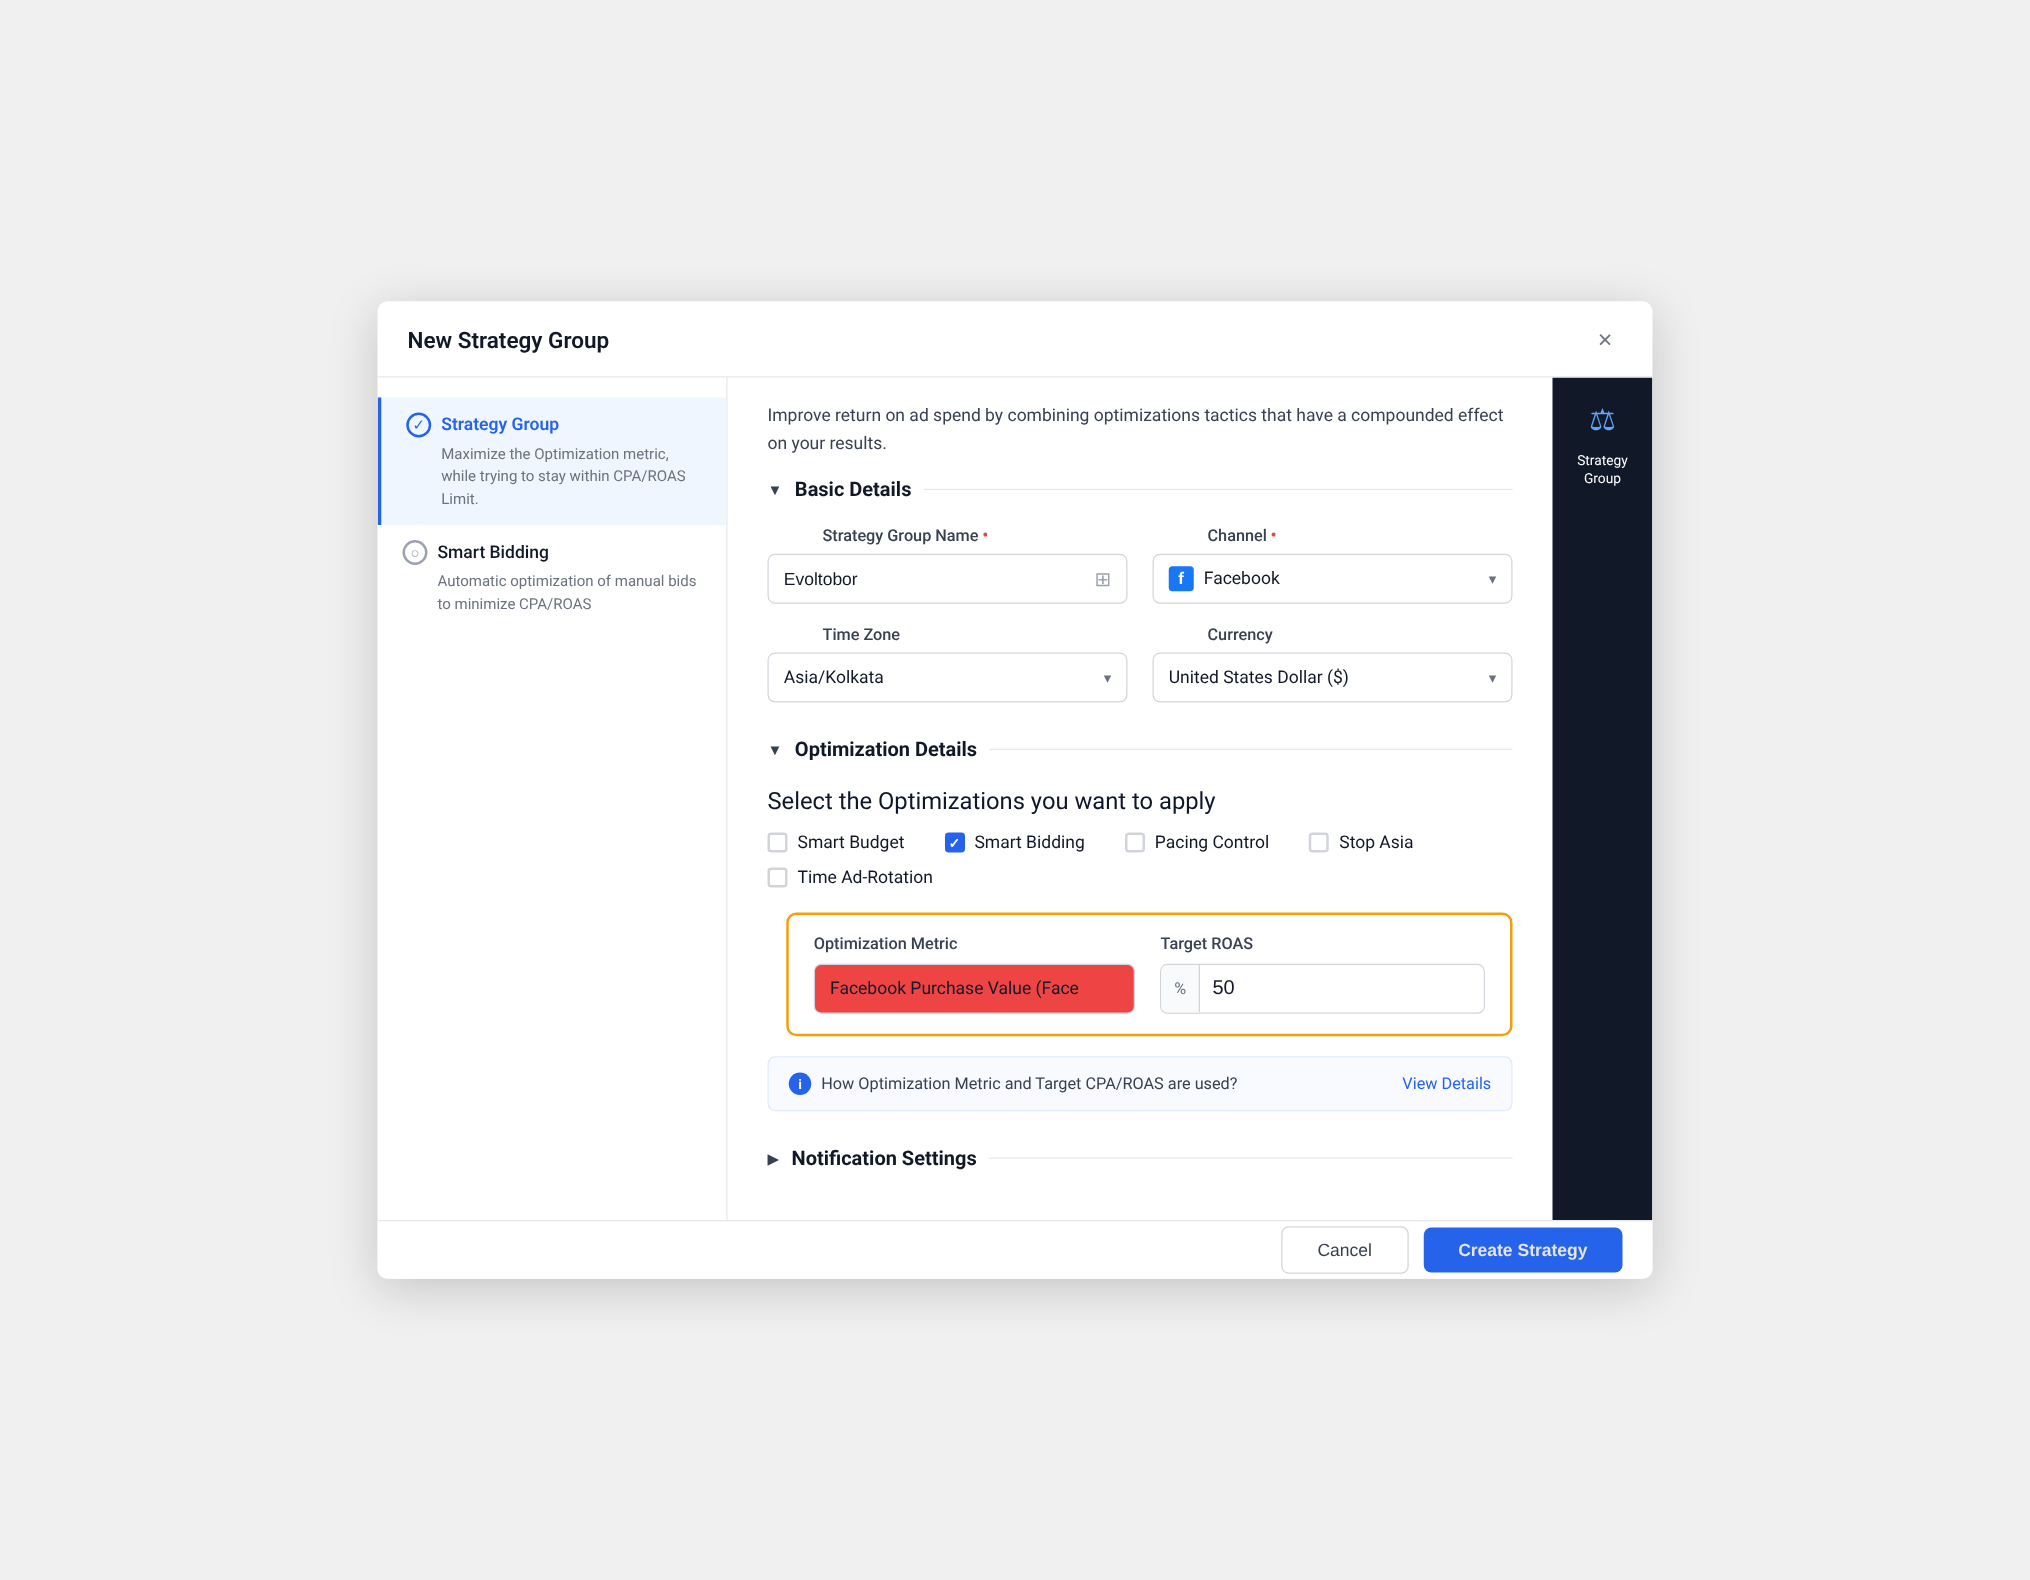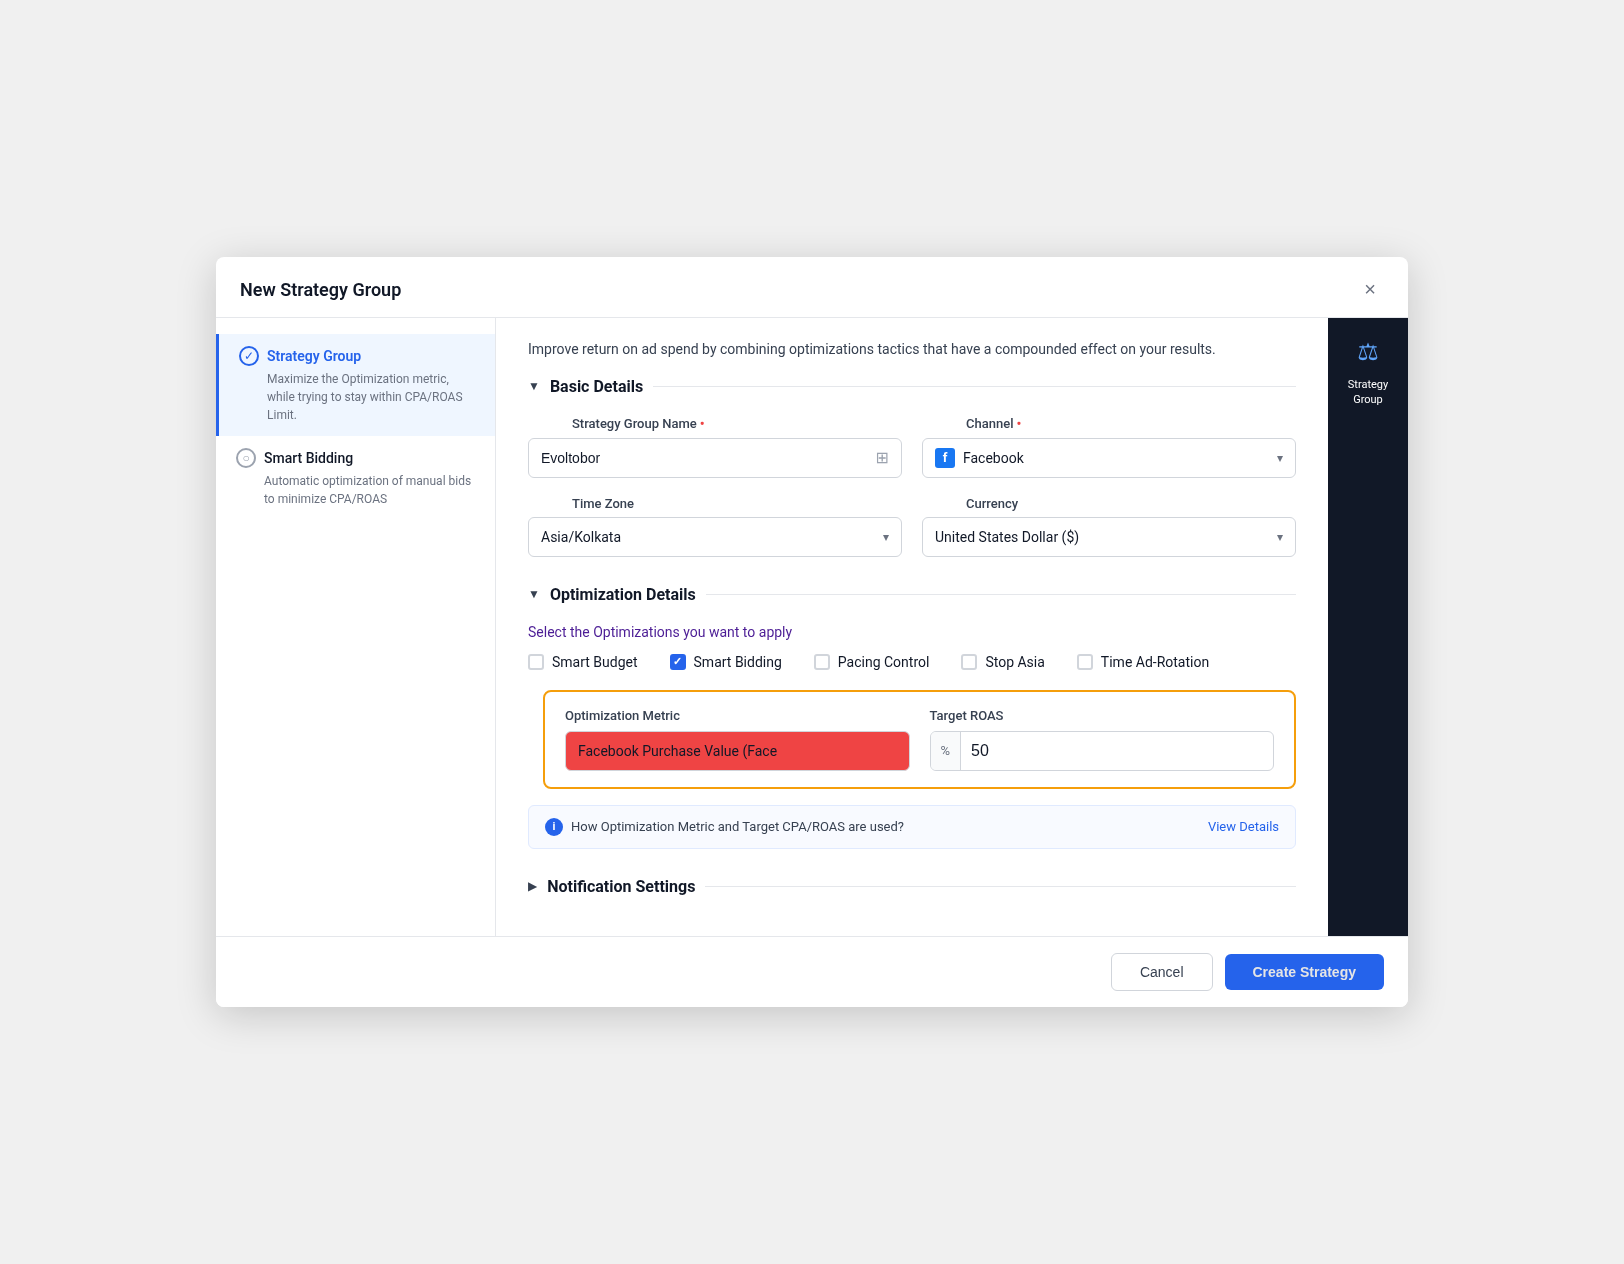--- a/index.html
+++ b/index.html
@@ -6,21 +6,21 @@
     body {
       font-family: -apple-system, BlinkMacSystemFont, 'Segoe UI', Roboto, sans-serif;
       background: #f0f0f0;
       display: flex;
       align-items: center;
       justify-content: center;
       min-height: 100vh;
       padding: 20px;
     }
     .modal-wrapper {
-      width: 1192px;
+      width: 1020px;
       background: white;
       border-radius: 8px;
       box-shadow: 0 8px 40px rgba(0,0,0,0.18);
       display: flex;
       flex-direction: column;
       overflow: hidden;
       position: relative;
     }
     .modal-header {
       display: flex;
@@ -369,21 +369,21 @@
     .notif-header {
       display: flex;
       align-items: center;
       gap: 10px;
     }
     .modal-footer {
       display: flex;
       align-items: center;
       justify-content: flex-end;
       gap: 12px;
-      padding: 16px 24px;
+      padding: 4px 24px;
       border-top: 1px solid #e5e7eb;
       background: white;
     }
     .btn-cancel {
       padding: 10px 28px;
       border: 1px solid #d1d5db;
       border-radius: 6px;
       background: white;
       font-size: 14px;
       font-weight: 500;
@@ -510,21 +510,21 @@
         </div>
       </div>
 
       <div class="section">
         <div class="section-header">
           <button class="chevron-btn">▼</button>
           <span class="section-header-title">Optimization Details</span>
           <div class="section-line"></div>
         </div>
 
-        <p style="font-size:14px;color:#4c1d95;margin-bottom:14px;">Select the Optimizations you want to apply</p>
+        <p style="font-size:19px;color:#0f172a;margin-bottom:14px;">Select the Optimizations you want to apply</p>
 
         <div class="checkboxes-grid">
           <div class="checkbox-item">
             <div class="checkbox"></div>
             <span class="checkbox-label">Smart Budget</span>
           </div>
           <div class="checkbox-item">
             <div class="checkbox checked"></div>
             <span class="checkbox-label">Smart Bidding</span>
           </div>

